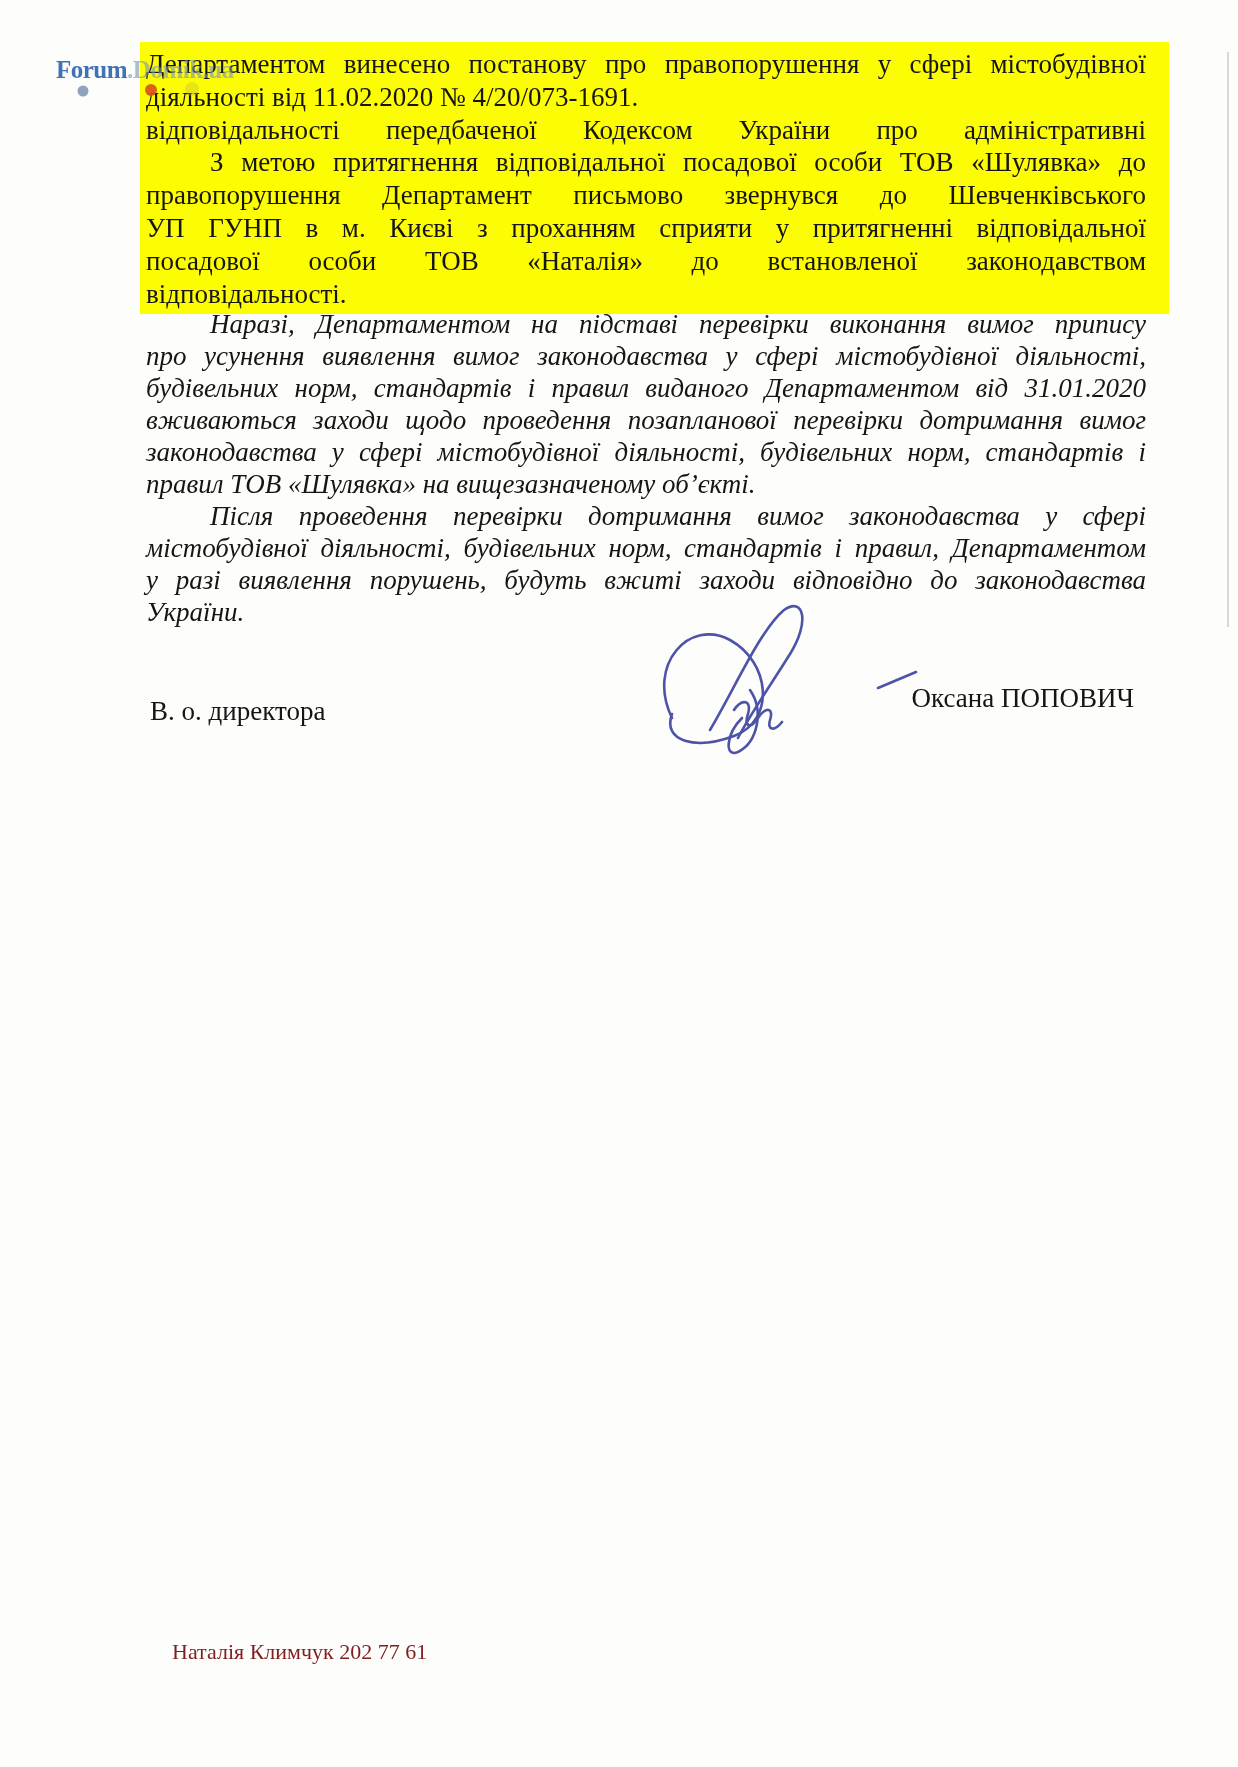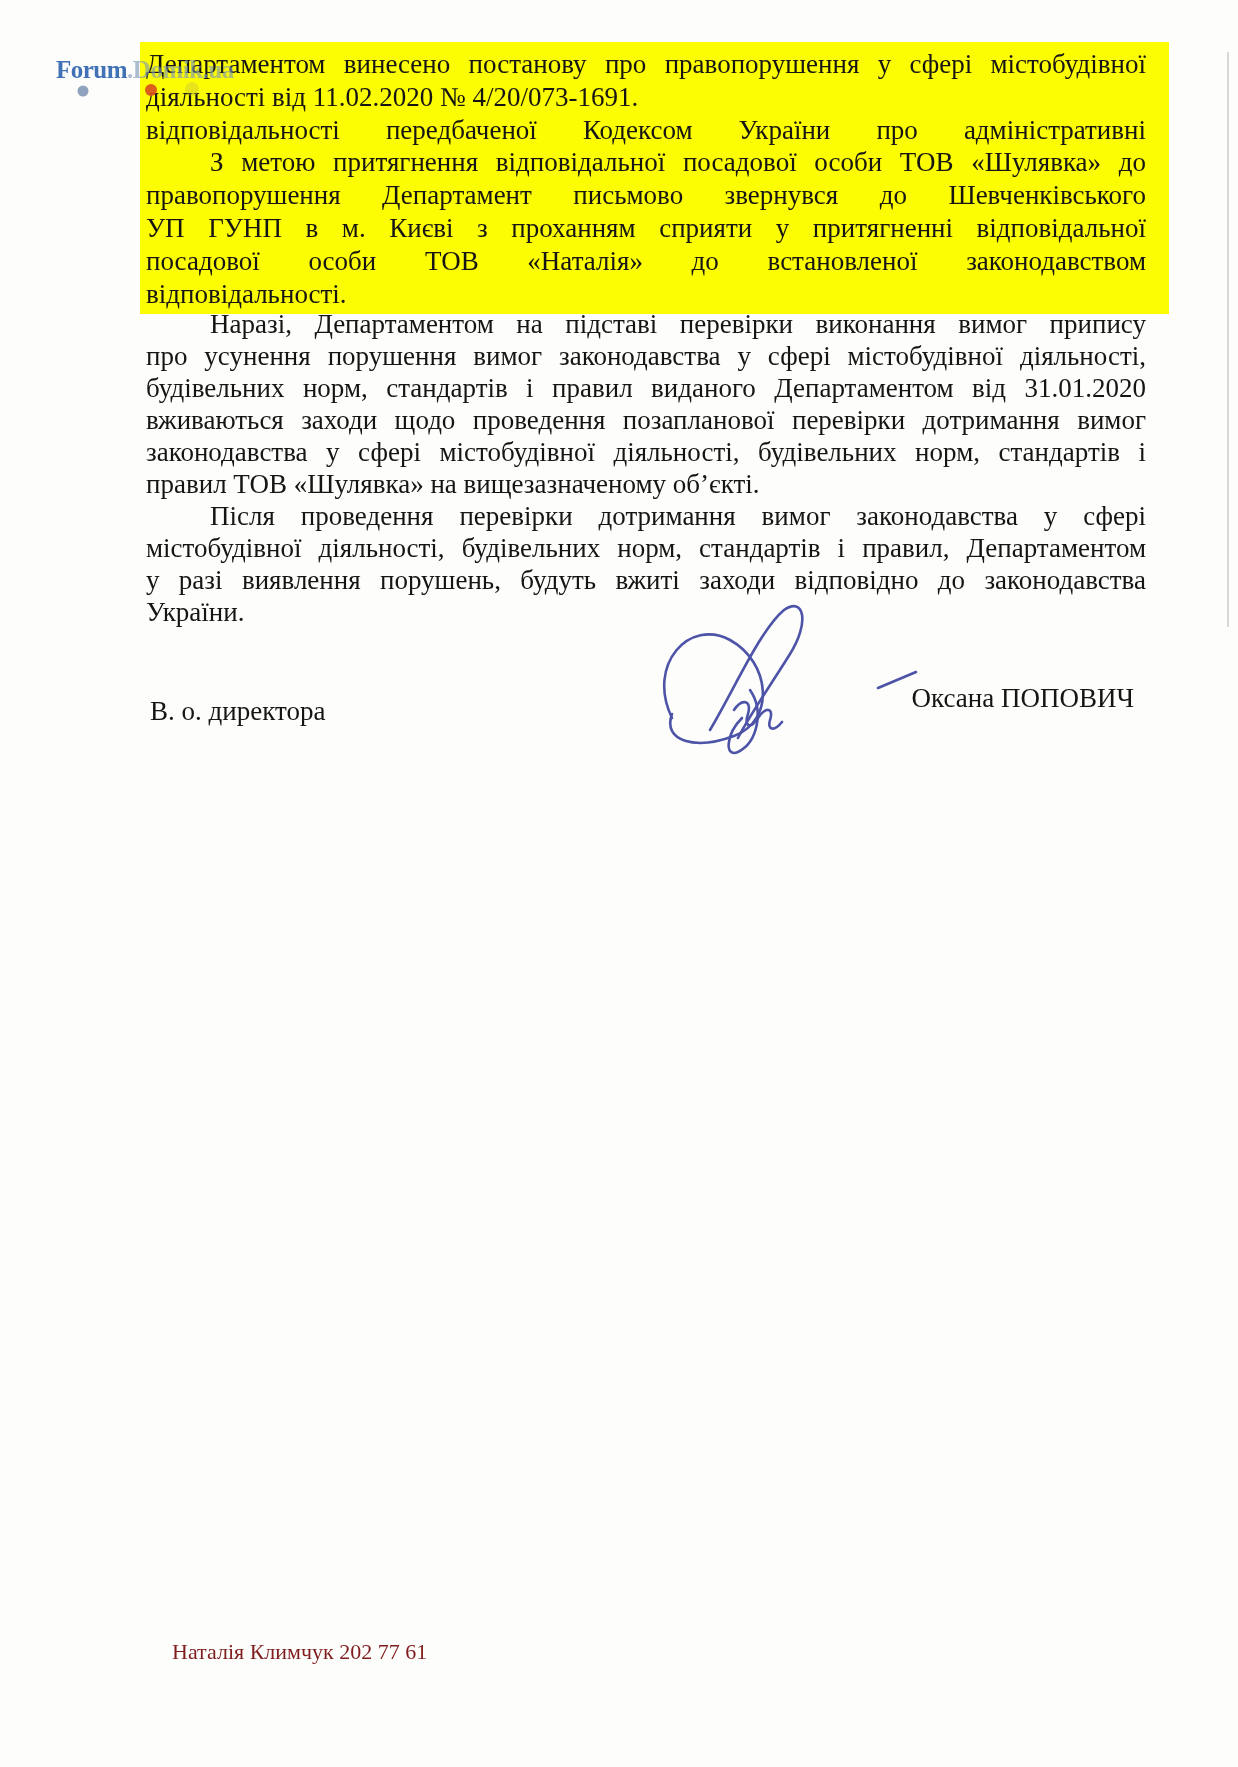--- a/index.html
+++ b/index.html
@@ -37,21 +37,21 @@
   .hl-block .ln { line-height: 32.8px; }
 
   
   .body-block {
     position: absolute;
     left: 146px;
     top: 308px;
     width: 1000px;
     z-index: 1;
   }
-  .body-block .ln { line-height: 32px; }
+  .body-block .ln { line-height: 32px; font-style: italic; }
 
   
   .watermark {
     position: absolute;
     left: 56px;
     top: 56px;
     font-family: Liberation Serif, serif;
     font-weight: bold;
     font-size: 25px;
     letter-spacing: -0.5px;
@@ -117,21 +117,21 @@
     <div class="ln">відповідальності передбаченої Кодексом України про адміністративні</div>
     <div class="ln indent">З метою притягнення відповідальної посадової особи ТОВ «Шулявка» до</div>
     <div class="ln">правопорушення Департамент письмово звернувся до Шевченківського</div>
     <div class="ln">УП ГУНП в м. Києві з проханням сприяти у притягненні відповідальної</div>
     <div class="ln">посадової особи ТОВ «Наталія» до встановленої законодавством</div>
     <div class="ln last">відповідальності.</div>
   </div>
 
   <div class="body-block">
     <div class="ln indent">Наразі, Департаментом на підставі перевірки виконання вимог припису</div>
-    <div class="ln">про усунення порушення вимог законодавства у сфері містобудівної діяльності,</div>
+    <div class="ln">про усунення виявлення вимог законодавства у сфері містобудівної діяльності,</div>
     <div class="ln">будівельних норм, стандартів і правил виданого Департаментом від 31.01.2020</div>
     <div class="ln">вживаються заходи щодо проведення позапланової перевірки дотримання вимог</div>
     <div class="ln">законодавства у сфері містобудівної діяльності, будівельних норм, стандартів і</div>
     <div class="ln last">правил ТОВ «Шулявка» на вищезазначеному об’єкті.</div>
     <div class="ln indent">Після проведення перевірки дотримання вимог законодавства у сфері</div>
     <div class="ln">містобудівної діяльності, будівельних норм, стандартів і правил, Департаментом</div>
     <div class="ln">у разі виявлення порушень, будуть вжиті заходи відповідно до законодавства</div>
     <div class="ln last">України.</div>
   </div>
 

